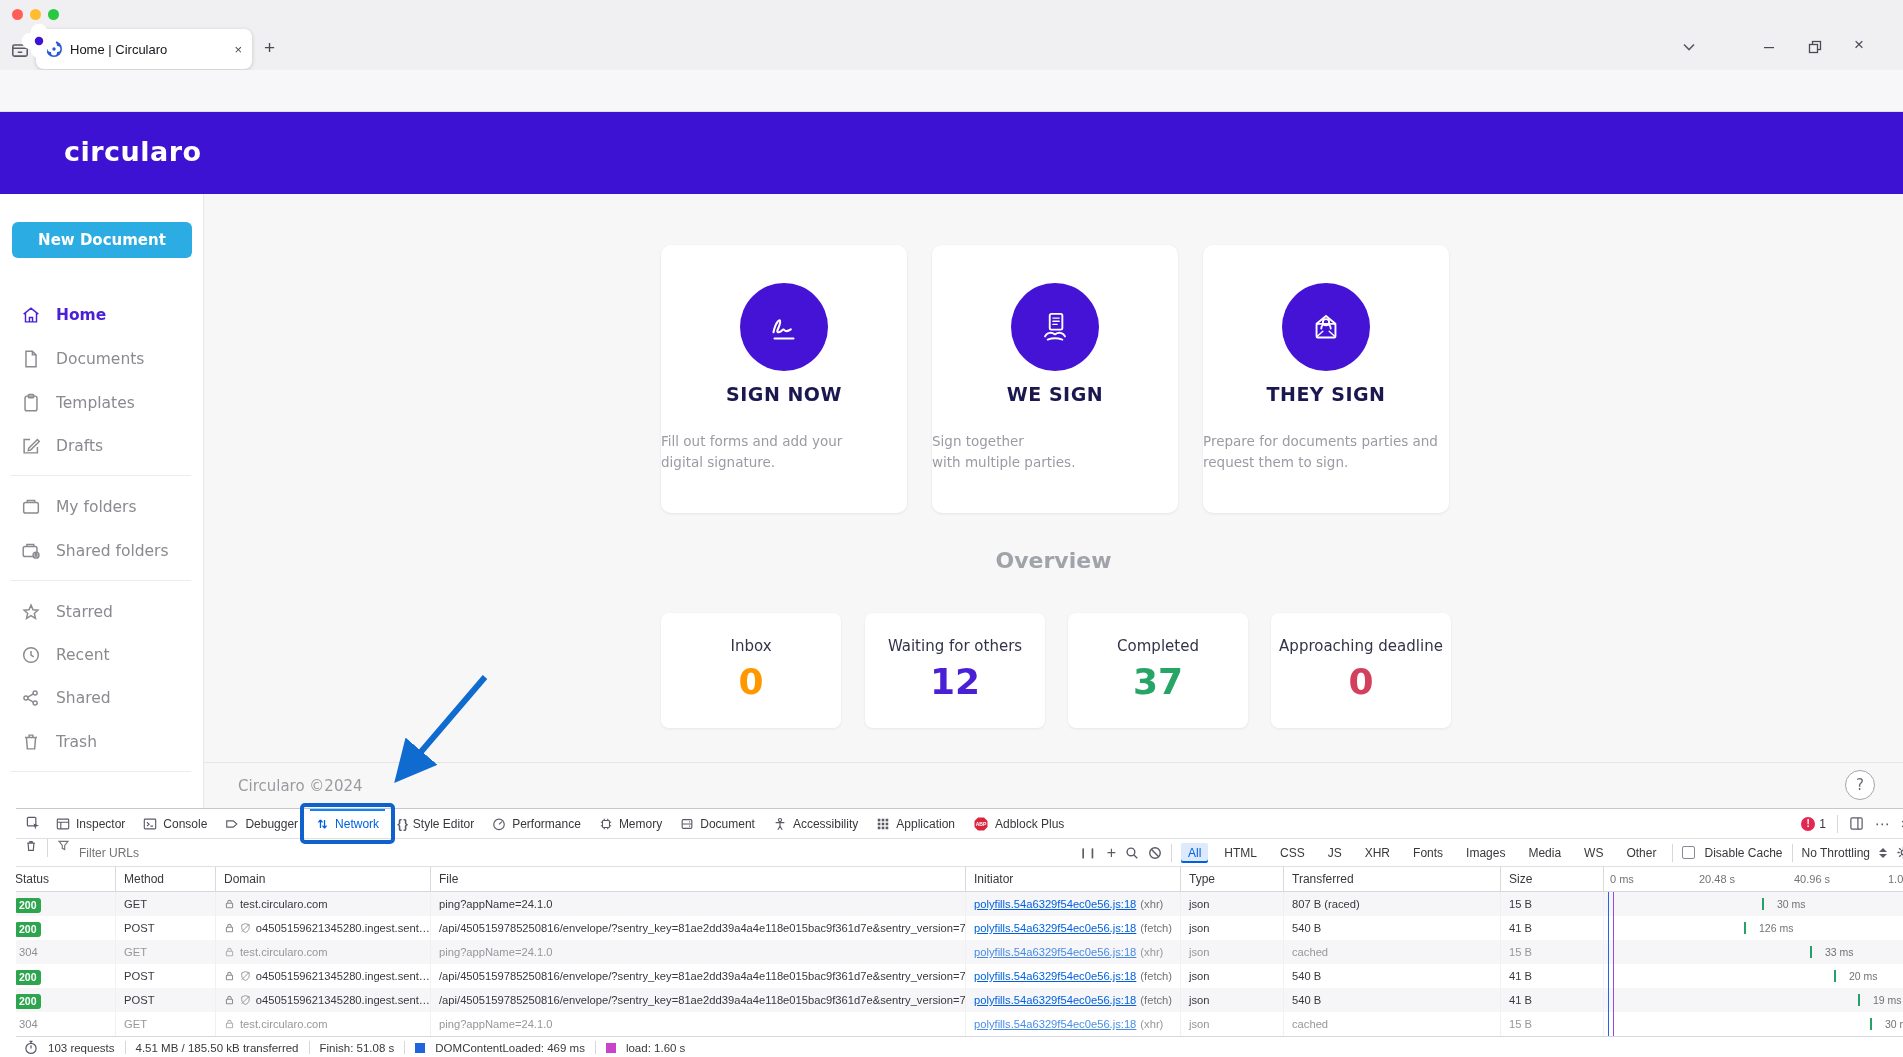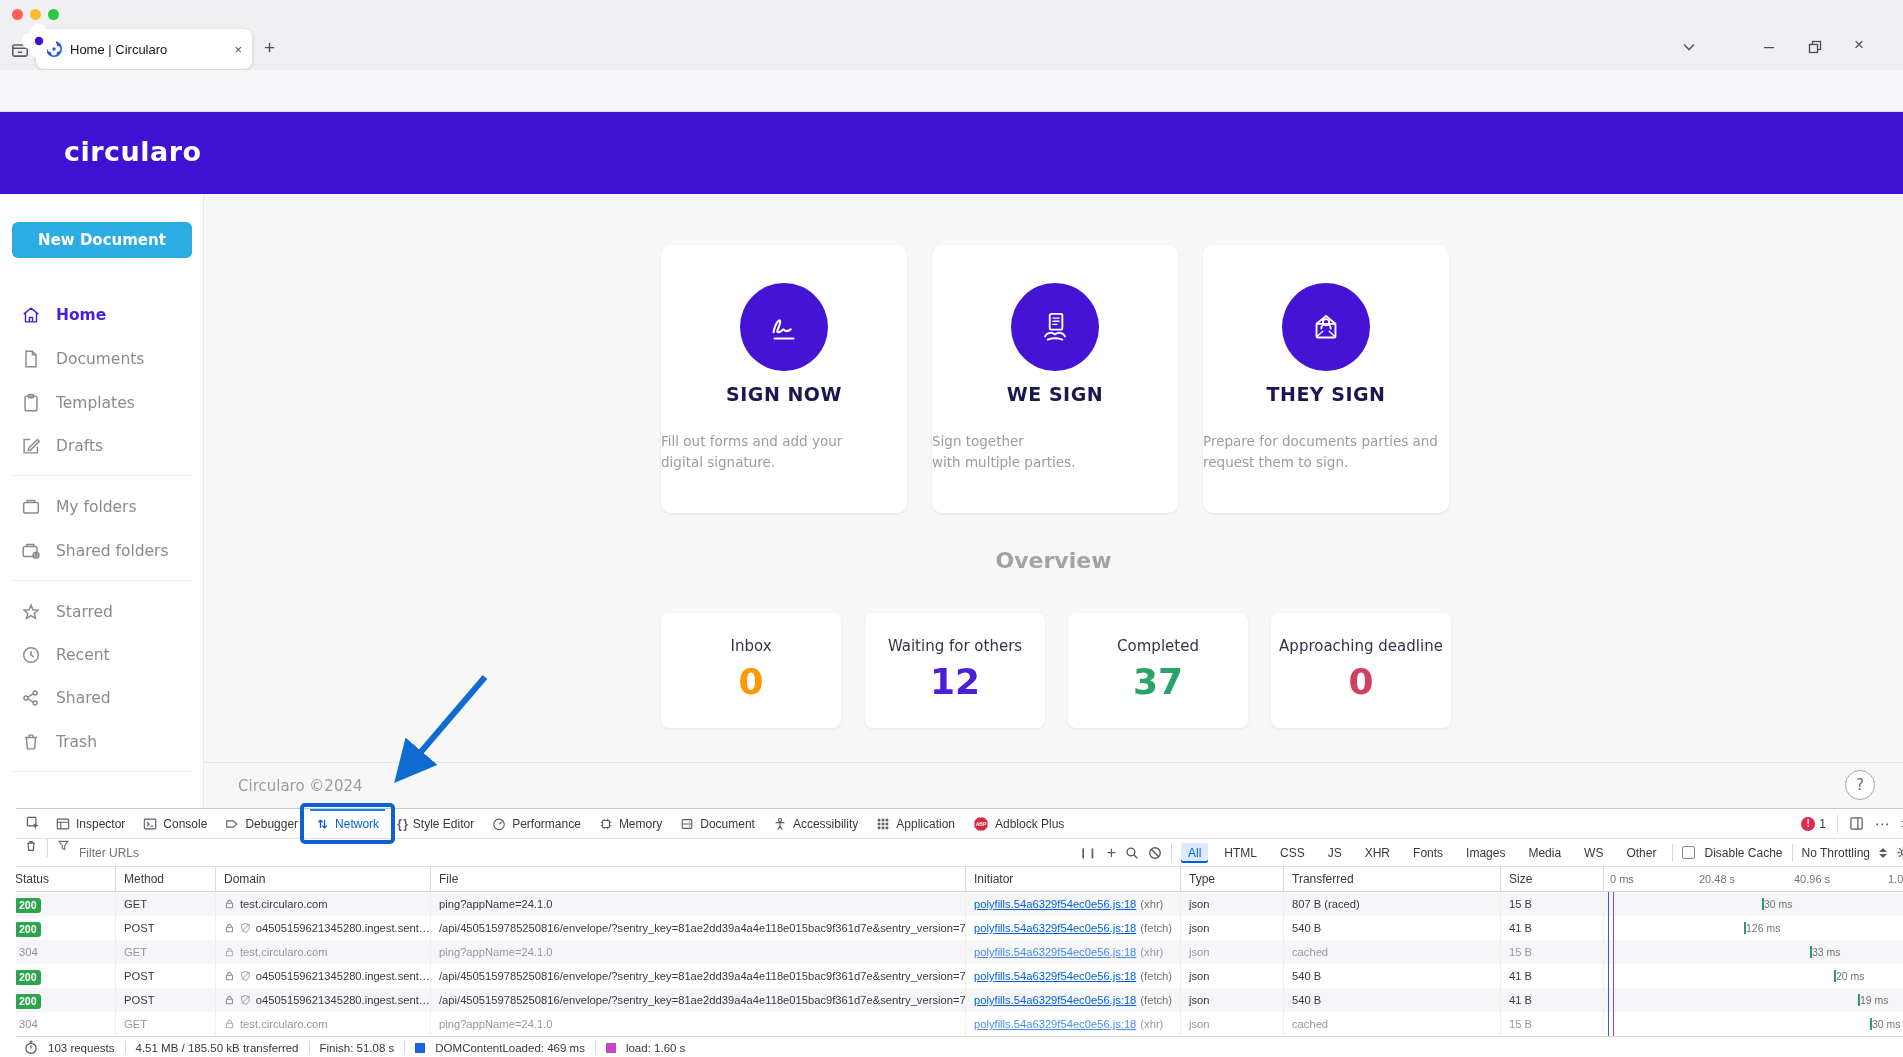--- a/index.html
+++ b/index.html
@@ -109,21 +109,21 @@
   .net-row { position:relative; height:24px; background:#fff; cursor:default; }
   .net-row.shade { background:#f6f6f8; }
   .net-row .cell { height:24px; line-height:24px; font-size:11.2px; color:#38383d; border-right:1px solid #f0f0f1; top:0; }
   .badge { display:inline-block; background:#2da44e; color:#fff; font-size:10.5px; font-weight:bold; border-radius:3px;
            padding:0 4px; height:15px; line-height:15px; margin-left:-9px; vertical-align:middle; }
   .code304 { color:#8f8f93; margin-left:-5px; }
   .c-domain { display:flex; align-items:center; gap:5px; }
   .ilink { color:#0060df; text-decoration:underline; }
   .ikind { font-style:normal; color:#737373; margin-left:4px; }
   .r-cached .cell, .r-cached .ikind { color:#97979b; } .r-cached .ilink { opacity:.72; }
-  .wfi { display:inline-flex; align-items:center; gap:0; height:24px; }
+  .wfi { display:inline-flex; align-items:center; gap:13px; height:24px; }
   .wfi i { width:2px; height:12px; background:#26a269; }
   .wfi em { font-style:normal; font-size:10.5px; color:#737373; }
   #dt-status { height:22px; display:flex; align-items:center; gap:10px; padding:0 8px; border-top:1px solid #d7d7db; font-size:11.5px; color:#38383d; }
   .sq { width:10px; height:10px; display:inline-block; }
 </style>
 </head>
 <body>
 
 <div id="titlebar">
   <span class="tl" id="tl-close"></span>

